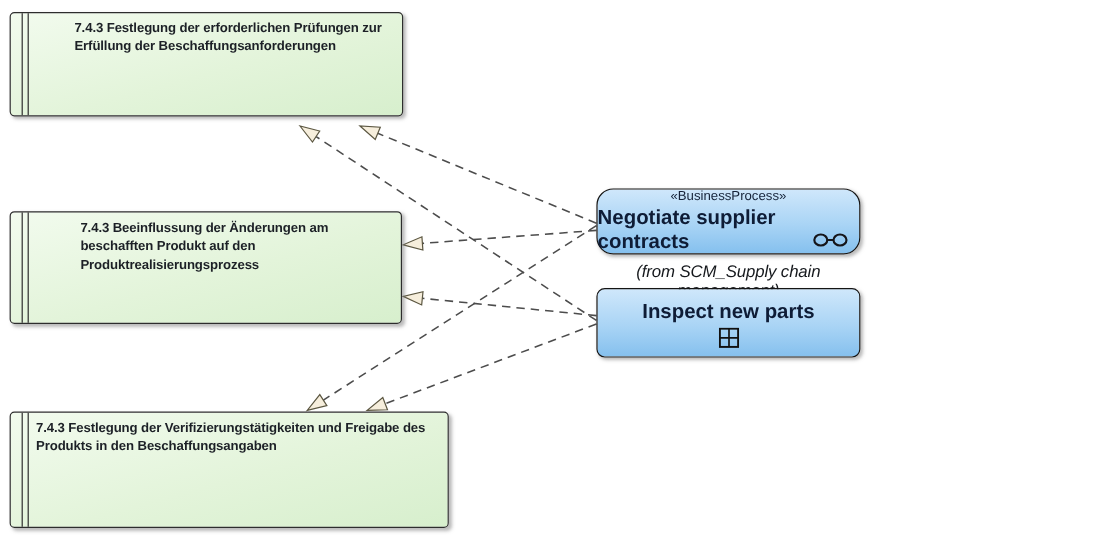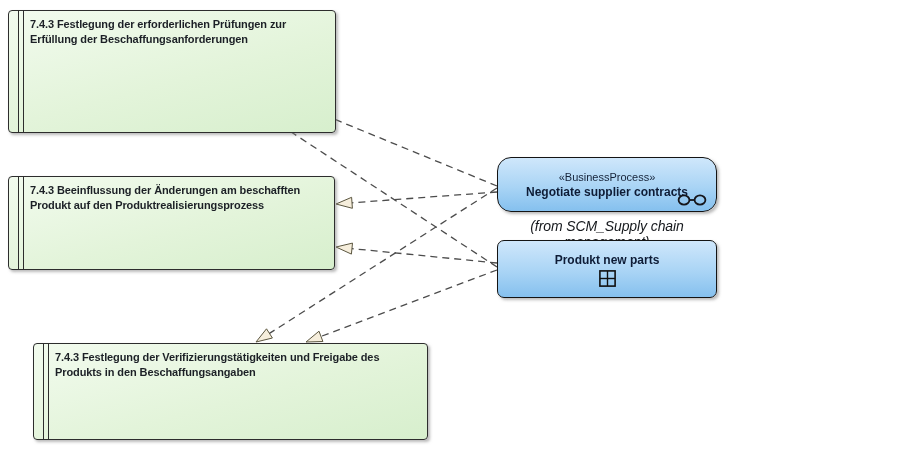--- a/index.html
+++ b/index.html
@@ -27,21 +27,21 @@
   }
   .process{
     position:absolute;z-index:2;box-sizing:border-box;width:220px;
     background:linear-gradient(180deg,#cfe7fb 0%,#a9d4f5 55%,#85c0ee 100%);
     border:1.6px solid #141414;
     box-shadow:2px 2px 3px rgba(130,130,130,.55);
     display:flex;flex-direction:column;align-items:center;justify-content:center;
     color:#10203a;
   }
   .stereotype{font-size:11px;color:#152238;}
-  .proc-name{font-size:12px;font-weight:bold;color:#0e1c36;margin-top:2px;}
+  .proc-name{font-size:17px;font-weight:bold;color:#0e1c36;margin-top:2px;}
   .link-badge{position:absolute;right:9px;bottom:4px;}
   .plus-badge{margin-top:3px;line-height:0;}
   .origin-note{
     position:absolute;z-index:2;left:497px;top:218px;width:220px;text-align:center;
     font-size:14px;font-style:italic;color:#15181c;letter-spacing:-.1px;
   }
   .frame-legend{position:absolute;z-index:2;left:801px;top:27px;display:flex;gap:8px;}
   .legend-text{font-size:11px;color:#000;line-height:15px;}
 </style>
 </head>
@@ -63,49 +63,49 @@
     <path class="conn" d="M497,263 L351.9,248.6"></path>
     <polygon class="arrowhead" points="336,247 351.4,254.1 352.5,243.1"></polygon>
 
     <path class="conn" d="M497,188 L269.5,333.4"></path>
     <polygon class="arrowhead" points="256,342 272.4,338.0 266.5,328.8"></polygon>
 
     <path class="conn" d="M497,270 L321.0,336.4"></path>
     <polygon class="arrowhead" points="306,342 322.9,341.5 319.0,331.2"></polygon>
   </svg>
 
-  <div class="activity" style="left:8px;top:10px;width:328px;height:123px;">
+  <div class="activity" style="left:8px;top:10px;width:328px;height:87px;padding-left:32px;">
     <div class="dbl-line"></div>
     <div class="act-label">7.4.3 Festlegung der erforderlichen Prüfungen zur Erfüllung der Beschaffungsanforderungen</div>
   </div>
 
-  <div class="activity" style="left:8px;top:176px;width:327px;height:94px;">
+  <div class="activity" style="left:8px;top:176px;width:327px;height:94px;padding-left:37px;">
     <div class="dbl-line"></div>
     <div class="act-label">7.4.3 Beeinflussung der Änderungen am beschafften Produkt auf den Produktrealisierungsprozess</div>
   </div>
 
-  <div class="activity" style="left:8px;top:343px;width:395px;height:97px;margin-left:25px;">
+  <div class="activity" style="left:8px;top:343px;width:366px;height:97px;">
     <div class="dbl-line"></div>
     <div class="act-label">7.4.3 Festlegung der Verifizierungstätigkeiten und Freigabe des Produkts in den Beschaffungsangaben</div>
   </div>
 
   <div class="process" style="left:497px;top:157px;height:55px;border-radius:14px;">
     <div class="stereotype">«BusinessProcess»</div>
     <div class="proc-name">Negotiate supplier contracts</div>
     <svg class="link-badge" width="30" height="14" viewBox="0 0 30 14">
       <ellipse cx="7" cy="7" rx="5.4" ry="4.6" fill="none" stroke="#15151a" stroke-width="1.8"></ellipse>
       <ellipse cx="23" cy="7" rx="5.4" ry="4.6" fill="none" stroke="#15151a" stroke-width="1.8"></ellipse>
       <line x1="12.4" y1="7" x2="17.6" y2="7" stroke="#15151a" stroke-width="1.8"></line>
     </svg>
   </div>
 
   <div class="origin-note">(from SCM_Supply chain management)</div>
 
   <div class="process" style="left:497px;top:240px;height:58px;border-radius:7px;">
-    <div class="proc-name">Produkt new parts</div>
+    <div class="proc-name">Inspect new parts</div>
     <svg class="plus-badge" width="17" height="17" viewBox="0 0 17 17">
       <rect x="0.9" y="0.9" width="15.2" height="15.2" fill="none" stroke="#101010" stroke-width="1.6"></rect>
       <line x1="8.5" y1="1" x2="8.5" y2="16" stroke="#101010" stroke-width="1.4"></line>
       <line x1="1" y1="8.5" x2="16" y2="8.5" stroke="#101010" stroke-width="1.4"></line>
     </svg>
   </div>
 
 
 </div>
 

